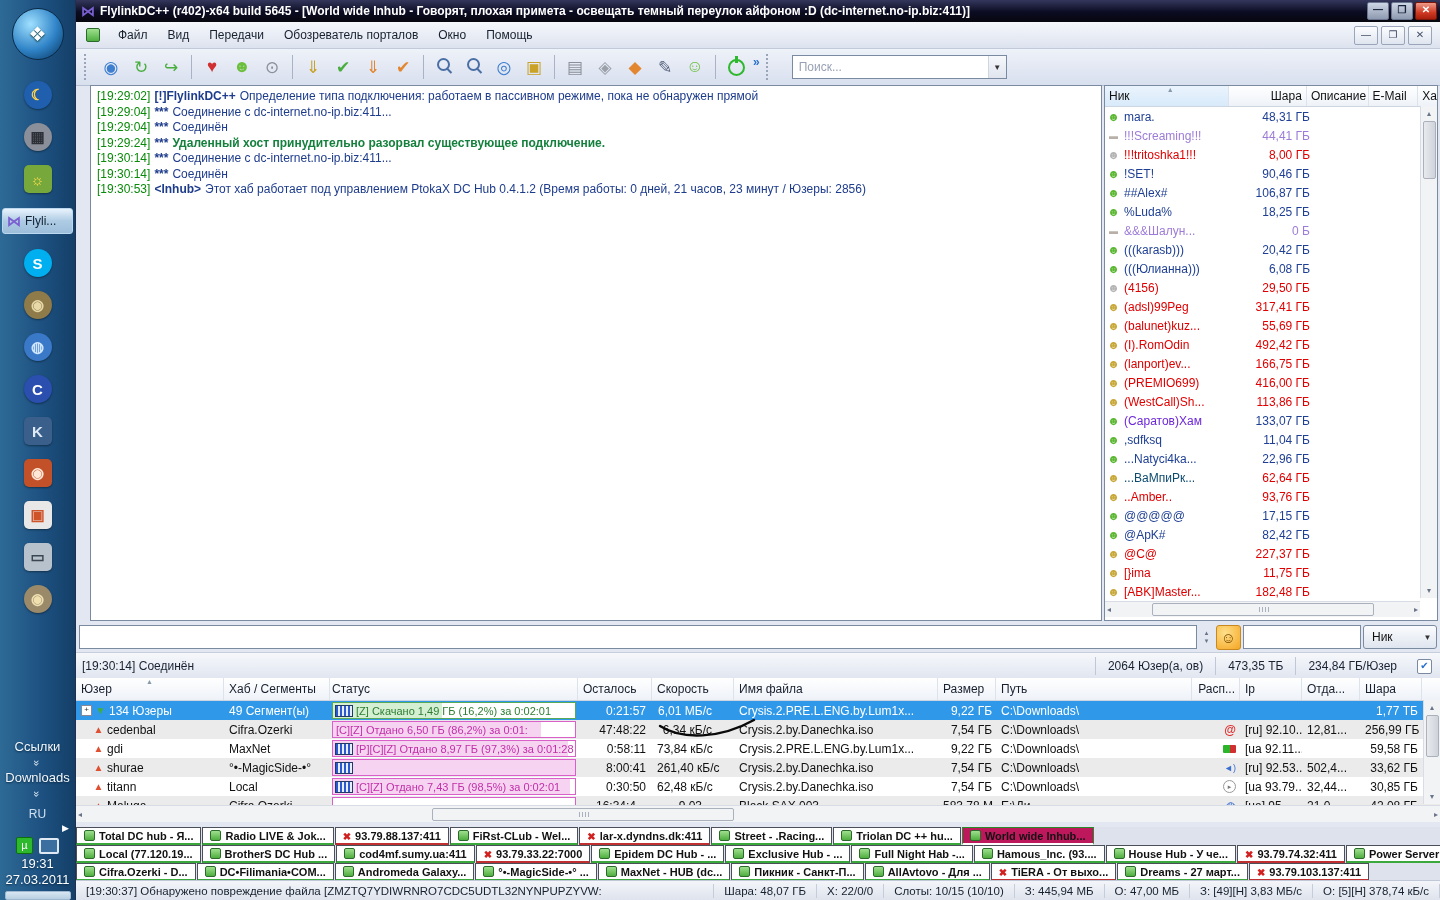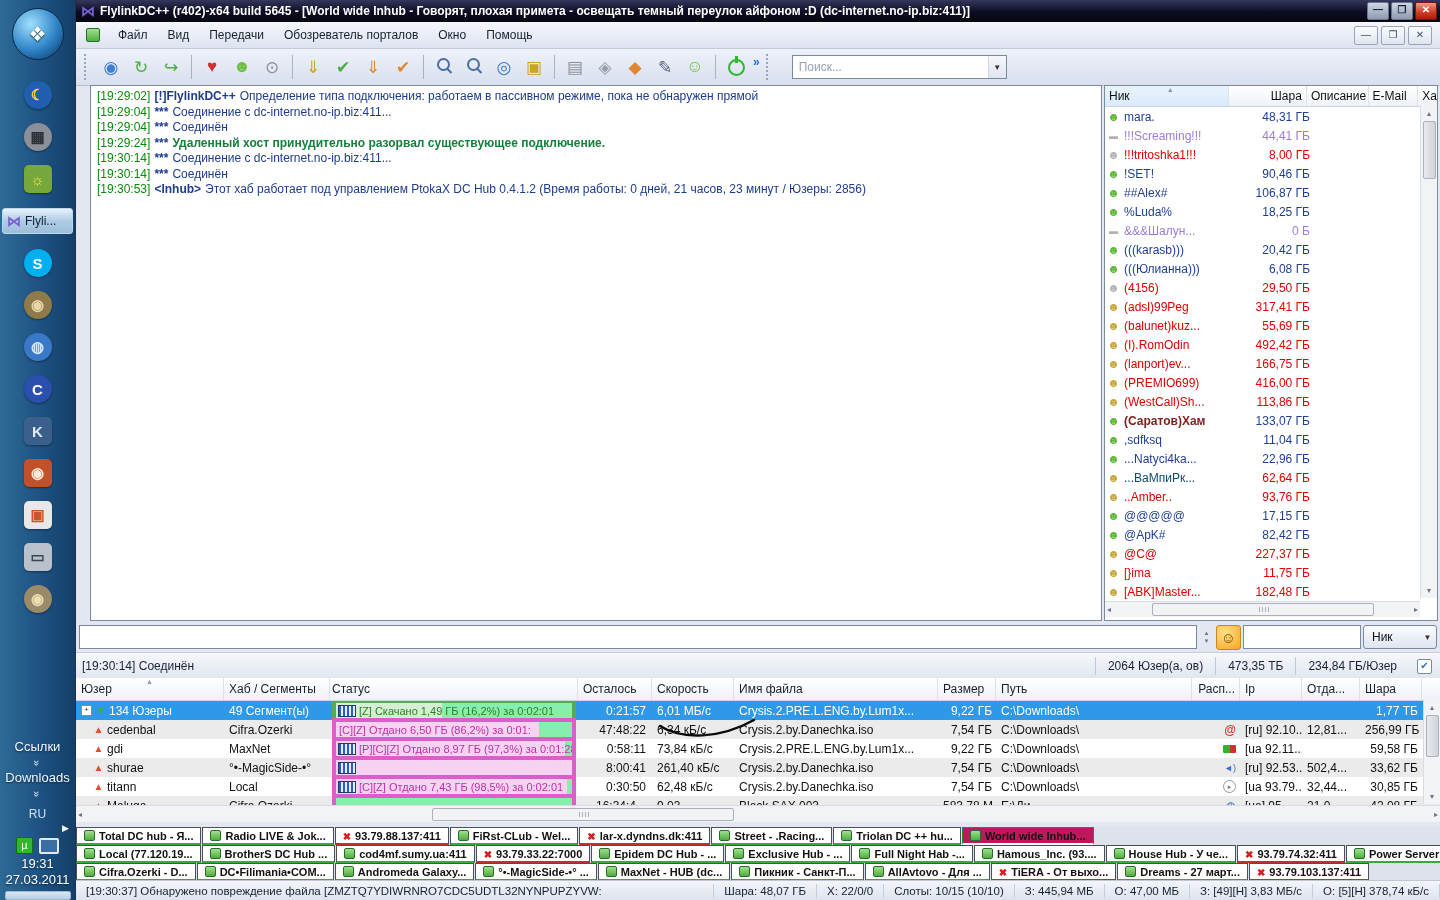--- a/index.html
+++ b/index.html
@@ -136,30 +136,30 @@
     border-bottom:1px solid #cdd5e0;font-size:12px;color:#18202e}
   .th{padding-left:5px;border-right:1px solid #dde3ec;height:100%;display:flex;align-items:center;box-sizing:border-box;position:relative}
   .trows{height:104px;overflow:hidden;background:#fff;position:relative}
   .trow{height:19px;display:flex;align-items:center;background:#fff}
   .trow.alt{background:#ebebeb}
   .trow.sel{background:#2f98e8;color:#fff}
   .tc{white-space:nowrap;overflow:hidden;box-sizing:border-box;padding-left:5px;flex:none}
   .c-user{width:148px;display:flex;align-items:center;gap:3px}
   .c-hub{width:106px}.c-status{width:248px;padding:0 2px}
   .c-left{width:74px;text-align:right;padding-right:6px}
-  .c-speed{width:82px;padding-right:2px}
+  .c-speed{width:82px;text-align:right;padding-right:22px}
   .c-file{width:204px}.c-size{width:58px;text-align:right;padding-right:4px}
   .c-path{width:196px}.c-flag{width:48px;display:flex;justify-content:flex-end;padding-right:4px}
   .c-ip{width:62px}.c-upl{width:58px}.c-share{width:62px;text-align:right;padding-right:4px}
   .expand{width:9px;height:9px;font-size:8px;line-height:8px;text-align:center;color:#333;flex:none}
   .expand:not(:empty){border:1px solid #889;background:#fff}
   .dir{width:11px;text-align:center;flex:none;font-size:10px}
   .dir.down::before{content:"▼";color:#3fae3f}
   .dir.up::before{content:"▲";color:#e05030}
-  .pbar{position:relative;height:15px;border:4px solid #0c4a6e;display:flex;align-items:center;overflow:hidden;background:#86efac}
+  .pbar{position:relative;height:15px;border:1px solid #0c4a6e;display:flex;align-items:center;overflow:hidden;background:#ffffff}
   .pbar.dl{border-color:#58a858}
   .pbar.ul{border-color:#d860c8}
   .pfill{position:absolute;left:0;top:0;bottom:0;z-index:0}
   .dl .pfill{background:#d4efd2}
   .ul .pfill{background:#f7d3f2}
   .ptext{position:relative;z-index:1;font-size:11px;padding-left:3px;white-space:nowrap}
   .dl .ptext{color:#2e7d32}
   .ul .ptext{color:#c030a8}
   .chip-on{position:relative;z-index:1;width:16px;height:10px;flex:none;margin-left:2px;border:1px solid #223a66;
     background:repeating-linear-gradient(90deg,#2a5ad0 0 2px,#e8eeff 2px 4px)}
@@ -421,21 +421,21 @@
           <span class="unick" style="color: rgb(224, 0, 0);">(PREMIO699)</span>
           <span class="ushare" style="color: rgb(224, 0, 0);">416,00 ГБ</span>
         </div>
           <div class="urow">
           <span class="uic p-yellow">☻</span>
           <span class="unick" style="color: rgb(224, 0, 0);">(WestCall)Sh...</span>
           <span class="ushare" style="color: rgb(224, 0, 0);">113,86 ГБ</span>
         </div>
           <div class="urow">
           <span class="uic p-green">☻</span>
-          <span class="unick" style="color: #7f1d1d; font-weight: bold;">(Саратов)Хам</span>
+          <span class="unick" style="color: #6d28d9;">(Саратов)Хам</span>
           <span class="ushare" style="color: rgb(30, 63, 148);">133,07 ГБ</span>
         </div>
           <div class="urow">
           <span class="uic p-green">☻</span>
           <span class="unick" style="color: rgb(30, 63, 148);">,sdfksq</span>
           <span class="ushare" style="color: rgb(30, 63, 148);">11,04 ГБ</span>
         </div>
           <div class="urow">
           <span class="uic p-green">☻</span>
           <span class="unick" style="color: rgb(30, 63, 148);">...Natyci4ka...</span>

